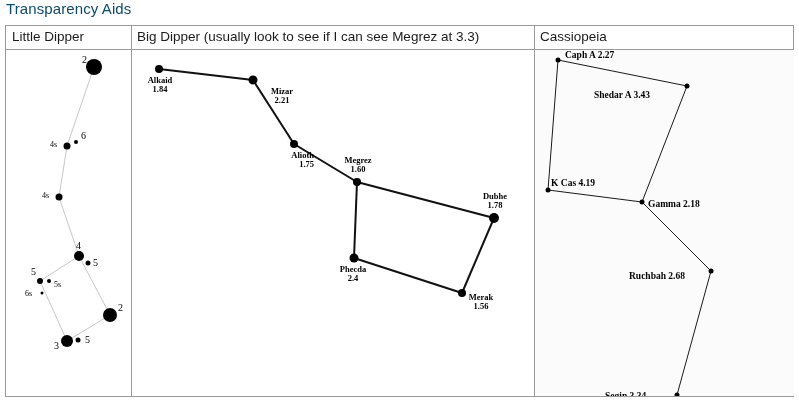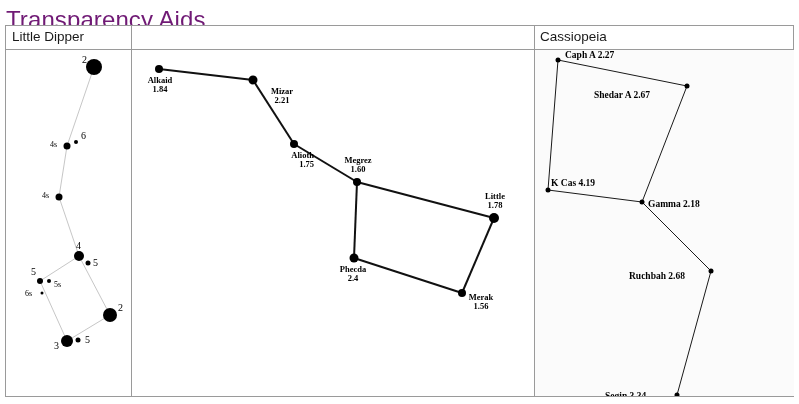--- a/index.html
+++ b/index.html
@@ -10,24 +10,24 @@
   body {
     width: 799px;
     height: 404px;
     position: relative;
     font-family: "Liberation Sans", sans-serif;
     overflow: hidden;
   }
   #page-title {
     position: absolute;
     left: 6px;
-    top: 6px;
-    font-size: 24px;
+    top: 0px;
+    font-size: 15px;
     font-family: "Liberation Sans", sans-serif;
-    color: #701a75;
+    color: #0c4a6e;
     letter-spacing: 0.1px;
     white-space: nowrap;
   }
   #sheet-table {
     position: absolute;
     left: 5px;
     top: 25px;
     width: 789px;
     height: 372px;
     border: 1px solid #9a9a9a;
@@ -108,20 +108,21 @@
 
 <div id="page-title">Transparency Aids</div>
 
 <div id="sheet-table">
 
   <div id="header-rule"></div>
   <div class="col-divider" id="divider-1"></div>
   <div class="col-divider" id="divider-2"></div>
 
   <div class="panel-header" id="header-little">Little Dipper</div>
+  <div class="panel-header" id="header-big">Big Dipper (usually look to see if I can see Megrez at 3.3)</div>
   <div class="panel-header" id="header-cassio">Cassiopeia</div>
 
   <div class="panel-body" id="panel-little">
       <svg class="star-svg">
         <line x1="88" y1="17" x2="61" y2="96" stroke="#b8b8b8" stroke-width="0.8"></line>
         <line x1="61" y1="96" x2="53" y2="147" stroke="#b8b8b8" stroke-width="0.8"></line>
         <line x1="53" y1="147" x2="73" y2="206" stroke="#b8b8b8" stroke-width="0.8"></line>
         <line x1="73" y1="206" x2="34" y2="231" stroke="#b8b8b8" stroke-width="0.8"></line>
         <line x1="34" y1="231" x2="61" y2="291" stroke="#b8b8b8" stroke-width="0.8"></line>
         <line x1="61" y1="291" x2="104" y2="265" stroke="#b8b8b8" stroke-width="0.8"></line>
@@ -179,21 +180,21 @@
       </div>
       <div class="lbl lbl-bd" style="left: 144px; top: 101px; width: 38px; text-align: right;">
         <div>Alioth</div>
         <div>1.75</div>
       </div>
       <div class="lbl lbl-bd" style="left: 207px; top: 106px; width: 38px;">
         <div>Megrez</div>
         <div>1.60</div>
       </div>
       <div class="lbl lbl-bd" style="left: 344px; top: 142px; width: 38px;">
-        <div>Little</div>
+        <div>Dubhe</div>
         <div>1.78</div>
       </div>
       <div class="lbl lbl-bd" style="left: 202px; top: 215px; width: 38px;">
         <div>Phecda</div>
         <div>2.4</div>
       </div>
       <div class="lbl lbl-bd" style="left: 330px; top: 243px; width: 38px;">
         <div>Merak</div>
         <div>1.56</div>
       </div>
@@ -207,20 +208,20 @@
         <line x1="107" y1="152" x2="176" y2="221" stroke="#1a1a1a" stroke-width="1"></line>
         <line x1="176" y1="221" x2="142" y2="345" stroke="#1a1a1a" stroke-width="1"></line>
         <circle cx="23" cy="10" r="2.5" fill="#000000"></circle>
         <circle cx="152" cy="36" r="2.5" fill="#000000"></circle>
         <circle cx="13" cy="140" r="2.5" fill="#000000"></circle>
         <circle cx="107" cy="152" r="2.5" fill="#000000"></circle>
         <circle cx="176" cy="221" r="2.5" fill="#000000"></circle>
         <circle cx="142" cy="345" r="2.5" fill="#000000"></circle>
       </svg>
       <div class="lbl lbl-cas" style="left: 30px; top: 0px;">Caph A 2.27</div>
-      <div class="lbl lbl-cas" style="left: 59px; top: 40px;">Shedar A 2.67</div>
+      <div class="lbl lbl-cas" style="left: 59px; top: 40px;">Shedar A 3.43</div>
       <div class="lbl lbl-cas" style="left: 16px; top: 128px;">K Cas 4.19</div>
       <div class="lbl lbl-cas" style="left: 113px; top: 149px;">Gamma 2.18</div>
       <div class="lbl lbl-cas" style="left: 94px; top: 221px;">Ruchbah 2.68</div>
       <div class="lbl lbl-cas" style="left: 70px; top: 341px;">Segin 3.34</div>
     </div>
 
 </div>
 
 </body></html>

